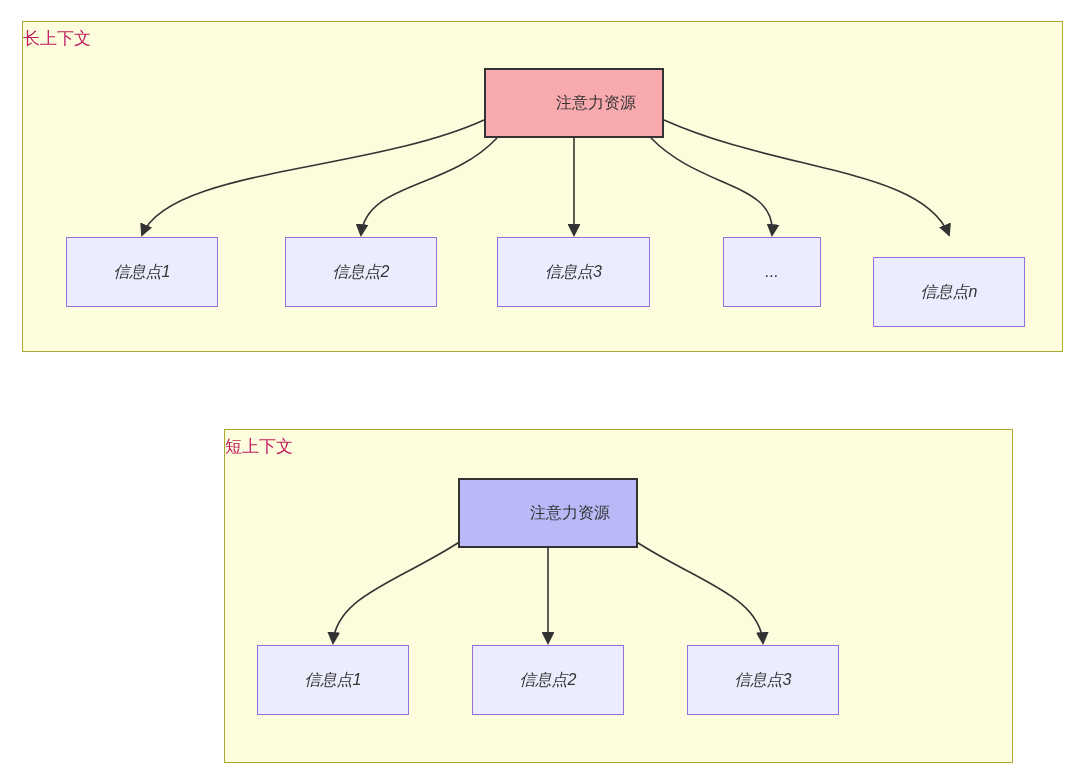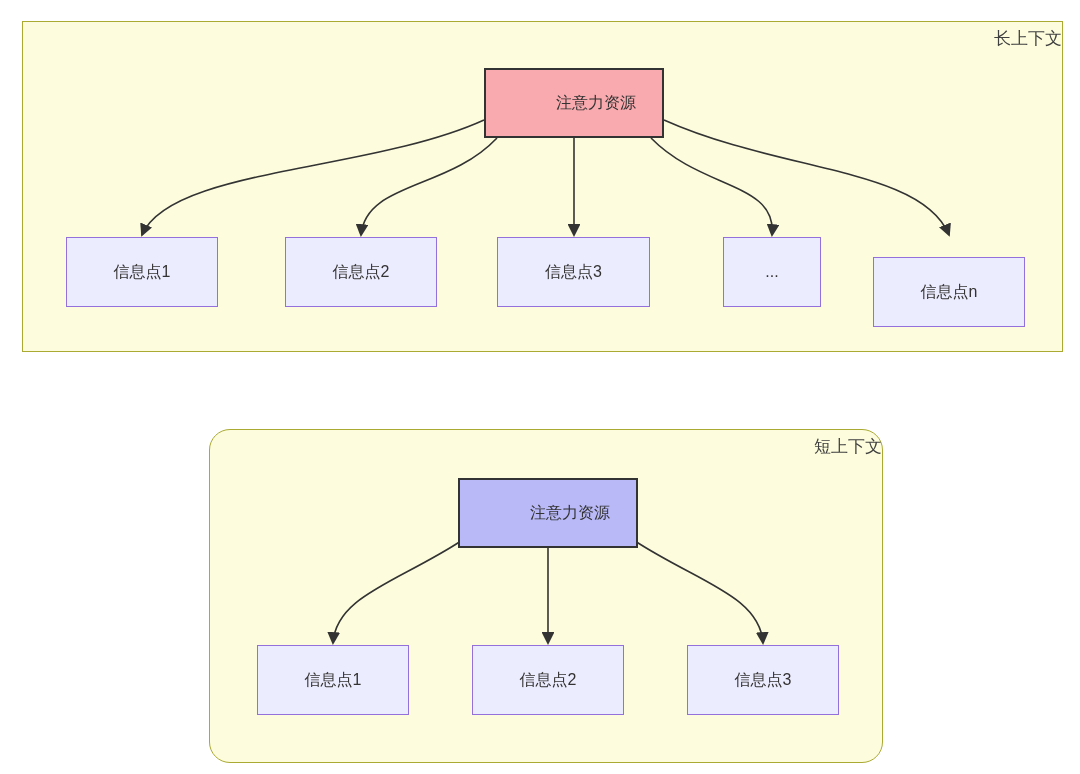--- a/index.html
+++ b/index.html
@@ -9,33 +9,34 @@
     font-family: "Liberation Sans", "DejaVu Sans", sans-serif;
     color: #333333;
   }
   .group {
     position: absolute; box-sizing: border-box;
     background: var(--container-fill, #fdfdde);
     border: 1.5px solid var(--container-border, #aaaa33);
   }
   .group-title {
     position: absolute; top: 5px; left: 0; right: 0;
-    text-align: right; font-size: 17px; color: #404040;
+    text-align: left; font-size: 17px; color: #be185d;
   }
   .node {
     position: absolute; box-sizing: border-box;
     display: flex; align-items: center; justify-content: center;
     font-size: 16px; text-align: center; z-index: 2;
   }
   .root-node { border: 2px solid var(--root-border, #333333); padding-left: 44px; }
   .root-long  { background: var(--long-root-fill, #f9aaaf); }
   .root-short { background: var(--short-root-fill, #b9b9f8); }
   .info-node {
     background: var(--node-fill, #ececff);
     border: 1.5px solid var(--node-border, #9370db);
+    font-style: italic;
   }
   #edges-layer {
     position: absolute; left: 0; top: 0; width: 1080px; height: 774px;
     z-index: 1; pointer-events: none;
   }
   .edge { fill: none; stroke: var(--line, #333333); stroke-width: 1.6px; }
   #arrowhead-shape { fill: var(--line, #333333); stroke: none; }
 </style>
 </head>
 <body>
@@ -61,19 +62,19 @@
 <div class="group" style="left:22px; top:21px; width:1041px; height:331px;">
   <div class="group-title">长上下文</div>
 </div>
 <div class="node root-node root-long" style="left:484px; top:68px; width:180px; height:70px;">注意力资源</div>
 <div class="node info-node" style="left:66px; top:237px; width:152px; height:70px;">信息点1</div>
 <div class="node info-node" style="left:285px; top:237px; width:152px; height:70px;">信息点2</div>
 <div class="node info-node" style="left:497px; top:237px; width:153px; height:70px;">信息点3</div>
 <div class="node info-node" style="left:723px; top:237px; width:98px; height:70px;">...</div>
 <div class="node info-node" style="left:873px; top:237px; width:152px; height:70px;margin-top:20px;">信息点n</div>
 
-<div class="group" style="left:209px; top:429px; width:674px; height:334px;border-radius:21px;">
+<div class="group" style="left:224px; top:429px; width:789px; height:334px;">
   <div class="group-title">短上下文</div>
 </div>
 <div class="node root-node root-short" style="left:458px; top:478px; width:180px; height:70px;">注意力资源</div>
 <div class="node info-node" style="left:257px; top:645px; width:152px; height:70px;">信息点1</div>
 <div class="node info-node" style="left:472px; top:645px; width:152px; height:70px;">信息点2</div>
 <div class="node info-node" style="left:687px; top:645px; width:152px; height:70px;">信息点3</div>
 
 </body></html>

